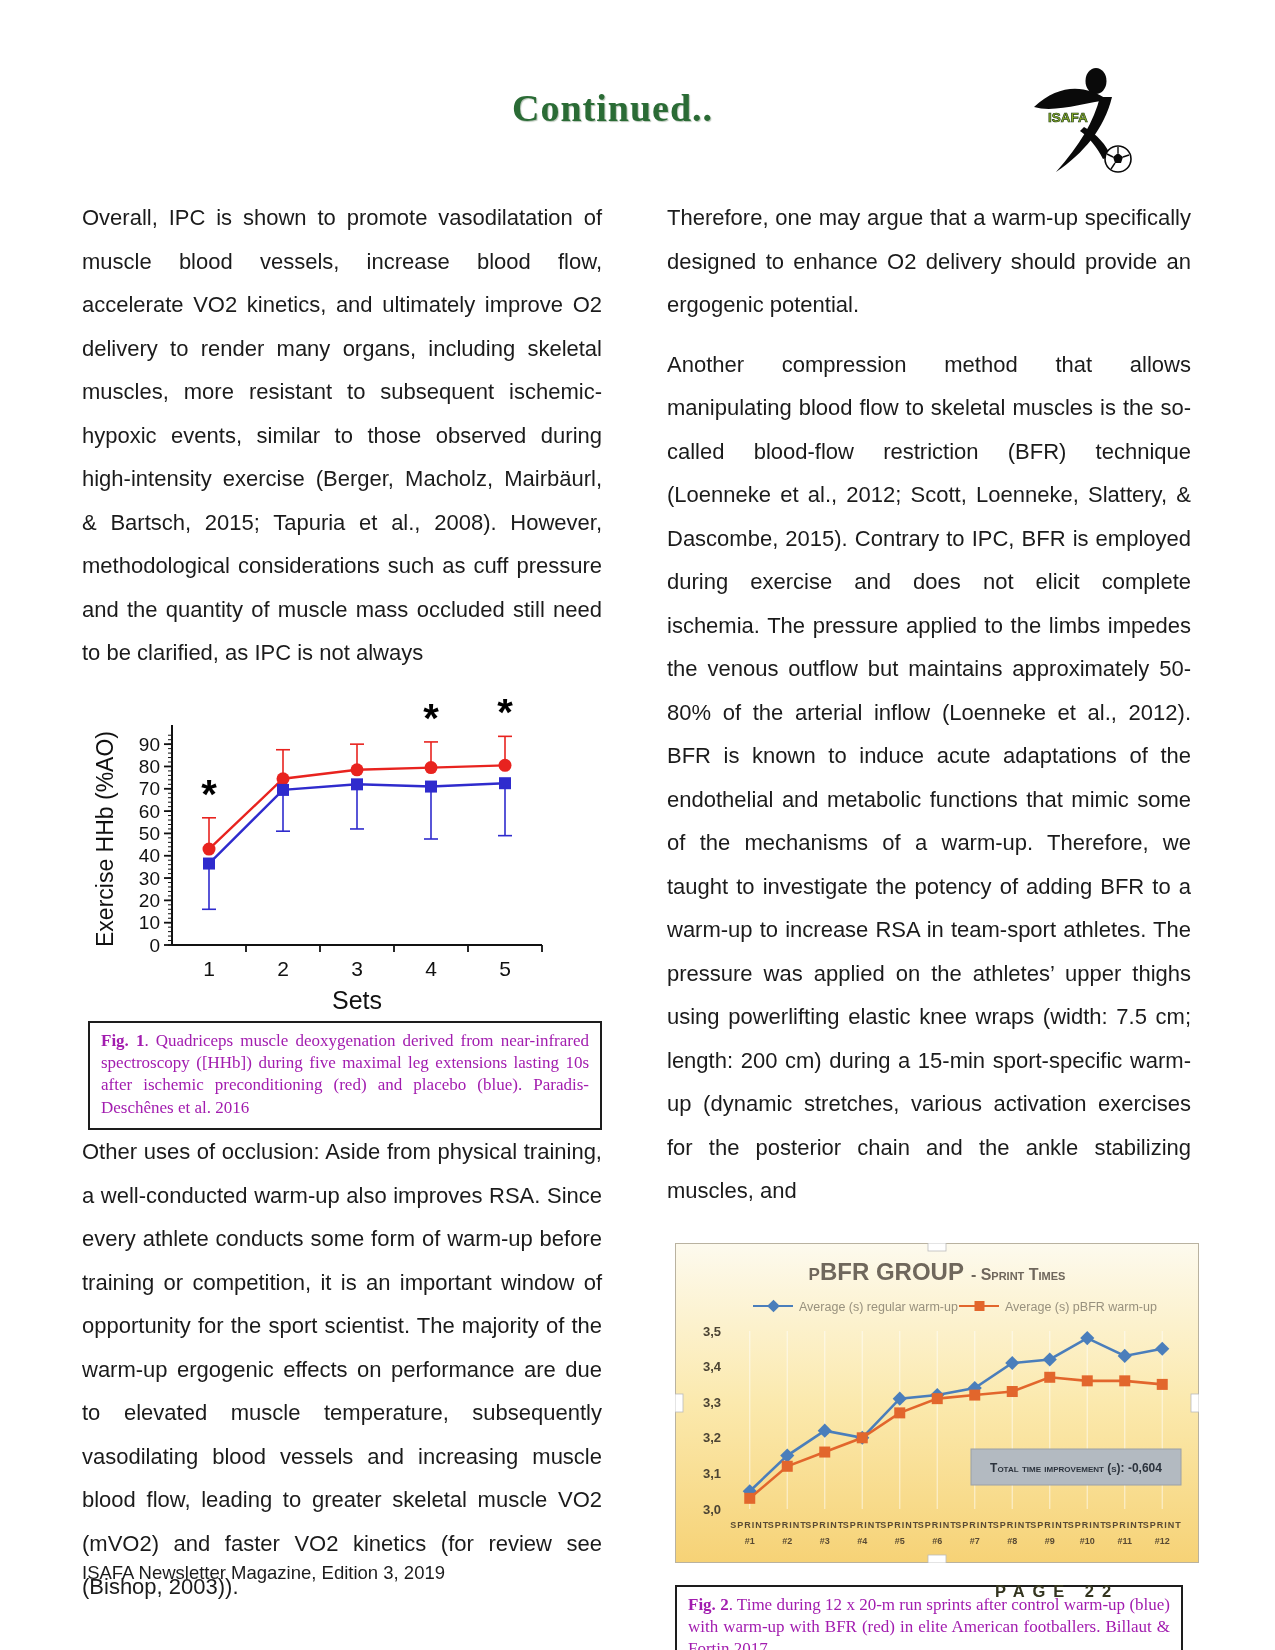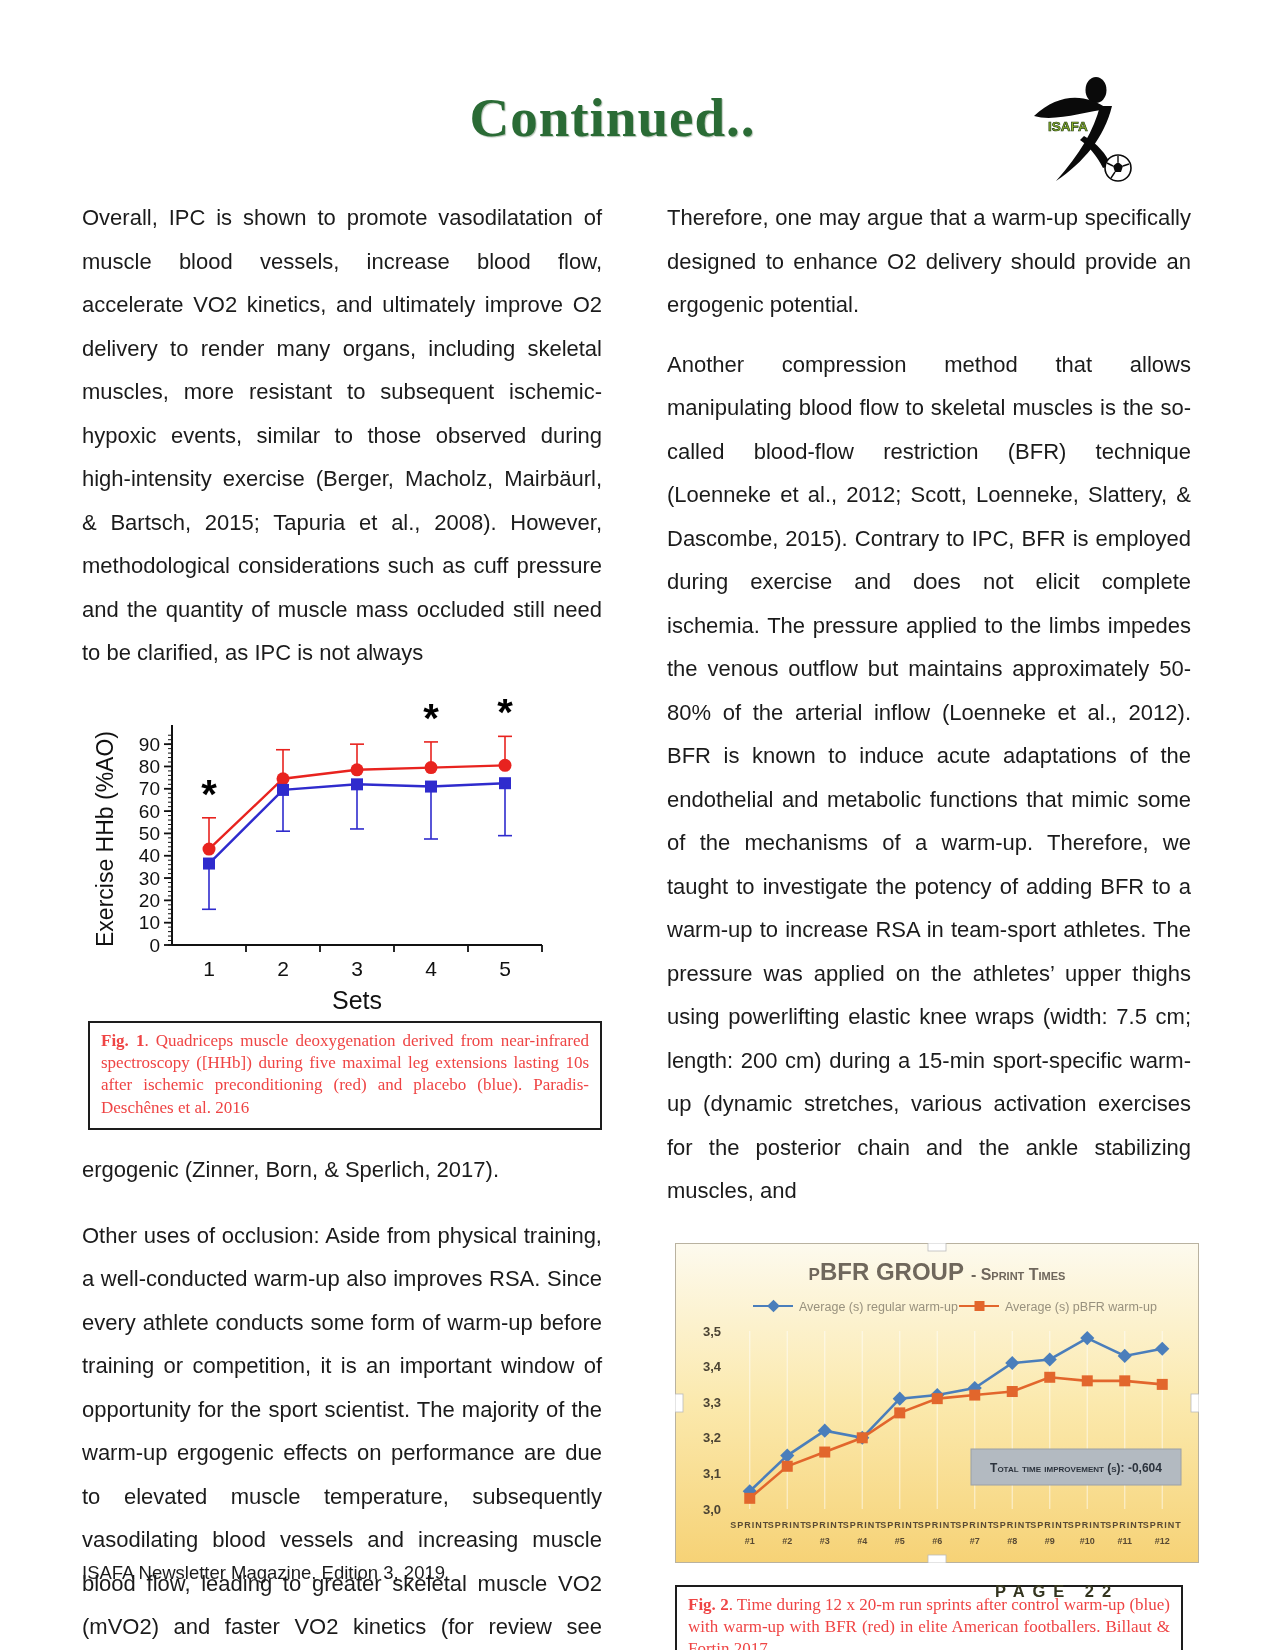--- a/index.html
+++ b/index.html
@@ -3,38 +3,38 @@
 <meta charset="utf-8">
 <style>
   html,body{margin:0;padding:0;}
   body{
     width:1275px;height:1650px;position:relative;background:#ffffff;
     font-family:"Liberation Sans",sans-serif;color:#1c1c1c;overflow:hidden;
   }
   .header-band{position:absolute;left:0;top:86px;width:1225px;text-align:center;}
   .page-title{
     margin:0;font-family:"Liberation Serif",serif;font-weight:bold;
-    font-size:55px;color:#2a6b35;letter-spacing:1px;
+    font-size:38px;color:#2a6b35;letter-spacing:1px;
     text-shadow:1px 1px 1px rgba(40,80,40,0.35);
   }
-  .logo-box{position:absolute;left:1026px;top:76px;width:112px;height:106px;}
+  .logo-box{position:absolute;left:1026px;top:67px;width:112px;height:106px;}
   .col{position:absolute;top:196px;}
   .col-left{left:82px;width:520px;}
   .col-right{left:667px;width:524px;}
   p.body-text{
     font-size:22px;line-height:43.5px;text-align:justify;
     margin:0 0 24px 0;color:#1b1b1b;
   }
   p.body-text b{font-weight:normal;}
   .fig1-wrap{margin:14px 0 0 6px;}
   .fig1-svg{display:block;margin-bottom:6px;}
   .capbox{
     border:2px solid #1d1d1d;padding:7px 11px 9px 11px;
     font-family:"Liberation Serif",serif;font-size:17px;line-height:1.32;
-    text-align:justify;color:#ef4444;background:#fff;
+    text-align:justify;color:#a21caf;background:#fff;
   }
   .fig2-wrap{margin-top:30px;}
   .fig2-svg{display:block;}
   .capbox2{margin-top:22px;min-height:88px;}
   .footer-left{
     position:absolute;left:82px;top:1562px;
     font-family:Liberation Sans, sans-serif;font-size:18.5px;color:#1b1b1b;
   }
   .footer-right{
     position:absolute;right:156px;top:1582px;
@@ -189,21 +189,20 @@
           <rect x="263" y="79.32631578947368" width="12" height="12" fill="#2f2bcd"></rect>
           <rect x="337" y="81.55789473684212" width="12" height="12" fill="#2f2bcd"></rect>
           <rect x="411" y="78.21052631578945" width="12" height="12" fill="#2f2bcd"></rect>
           <text x="121" y="108.80000000000001" text-anchor="middle" font-size="40" font-weight="bold" fill="#000">*</text>
           <text x="343" y="32.926315789473676" text-anchor="middle" font-size="40" font-weight="bold" fill="#000">*</text>
           <text x="417" y="27.347368421052636" text-anchor="middle" font-size="40" font-weight="bold" fill="#000">*</text>
         </svg>
       <figcaption class="capbox"><b>Fig. 1</b><span>. Quadriceps muscle deoxygenation derived from near-infrared spectroscopy ([HHb]) during five maximal leg extensions lasting 10s after ischemic preconditioning (red) and placebo (blue). Paradis-Deschênes et al. 2016</span></figcaption>
     </figure>
 
-    <p class="body-text" style="margin-top:18px;margin-bottom:22px;">ergogenic (Zinner, Born, &amp; Sperlich, 2017).</p>
 
     <p class="body-text"><b>Other uses of occlusion:</b><span> Aside from physical training, a well-conducted warm-up also improves RSA. Since every athlete conducts some form of warm-up before training or competition, it is an important window of opportunity for the sport scientist. The majority of the warm-up ergogenic effects on performance are due to elevated muscle temperature, subsequently vasodilating blood vessels and increasing muscle blood flow, leading to greater skeletal muscle VO2 (mVO2) and faster VO2 kinetics (for review see (Bishop, 2003)).</span></p>
   </div>
 
   <div class="col col-right">
     <p class="body-text" style="margin-bottom:16px;">Therefore, one may argue that a warm-up specifically designed to enhance O2 delivery should provide an ergogenic potential.</p>
     <p class="body-text" style="margin-bottom:0;">Another compression method that allows manipulating blood flow to skeletal muscles is the so-called blood-flow restriction (BFR) technique (Loenneke et al., 2012; Scott, Loenneke, Slattery, &amp; Dascombe, 2015). Contrary to IPC, BFR is employed during exercise and does not elicit complete ischemia. The pressure applied to the limbs impedes the venous outflow but maintains approximately 50-80% of the arterial inflow (Loenneke et al., 2012). BFR is known to induce acute adaptations of the endothelial and metabolic functions that mimic some of the mechanisms of a warm-up. Therefore, we taught to investigate the potency of adding BFR to a warm-up to increase RSA in team-sport athletes. The pressure was applied on the athletes’ upper thighs using powerlifting elastic knee wraps (width: 7.5 cm; length: 200 cm) during a 15-min sport-specific warm-up (dynamic stretches, various activation exercises for the posterior chain and the ankle stabilizing muscles, and</p>
 
     <figure class="fig2-wrap">
       <svg class="fig2-svg" width="524" height="320" viewBox="0 0 524 320">

